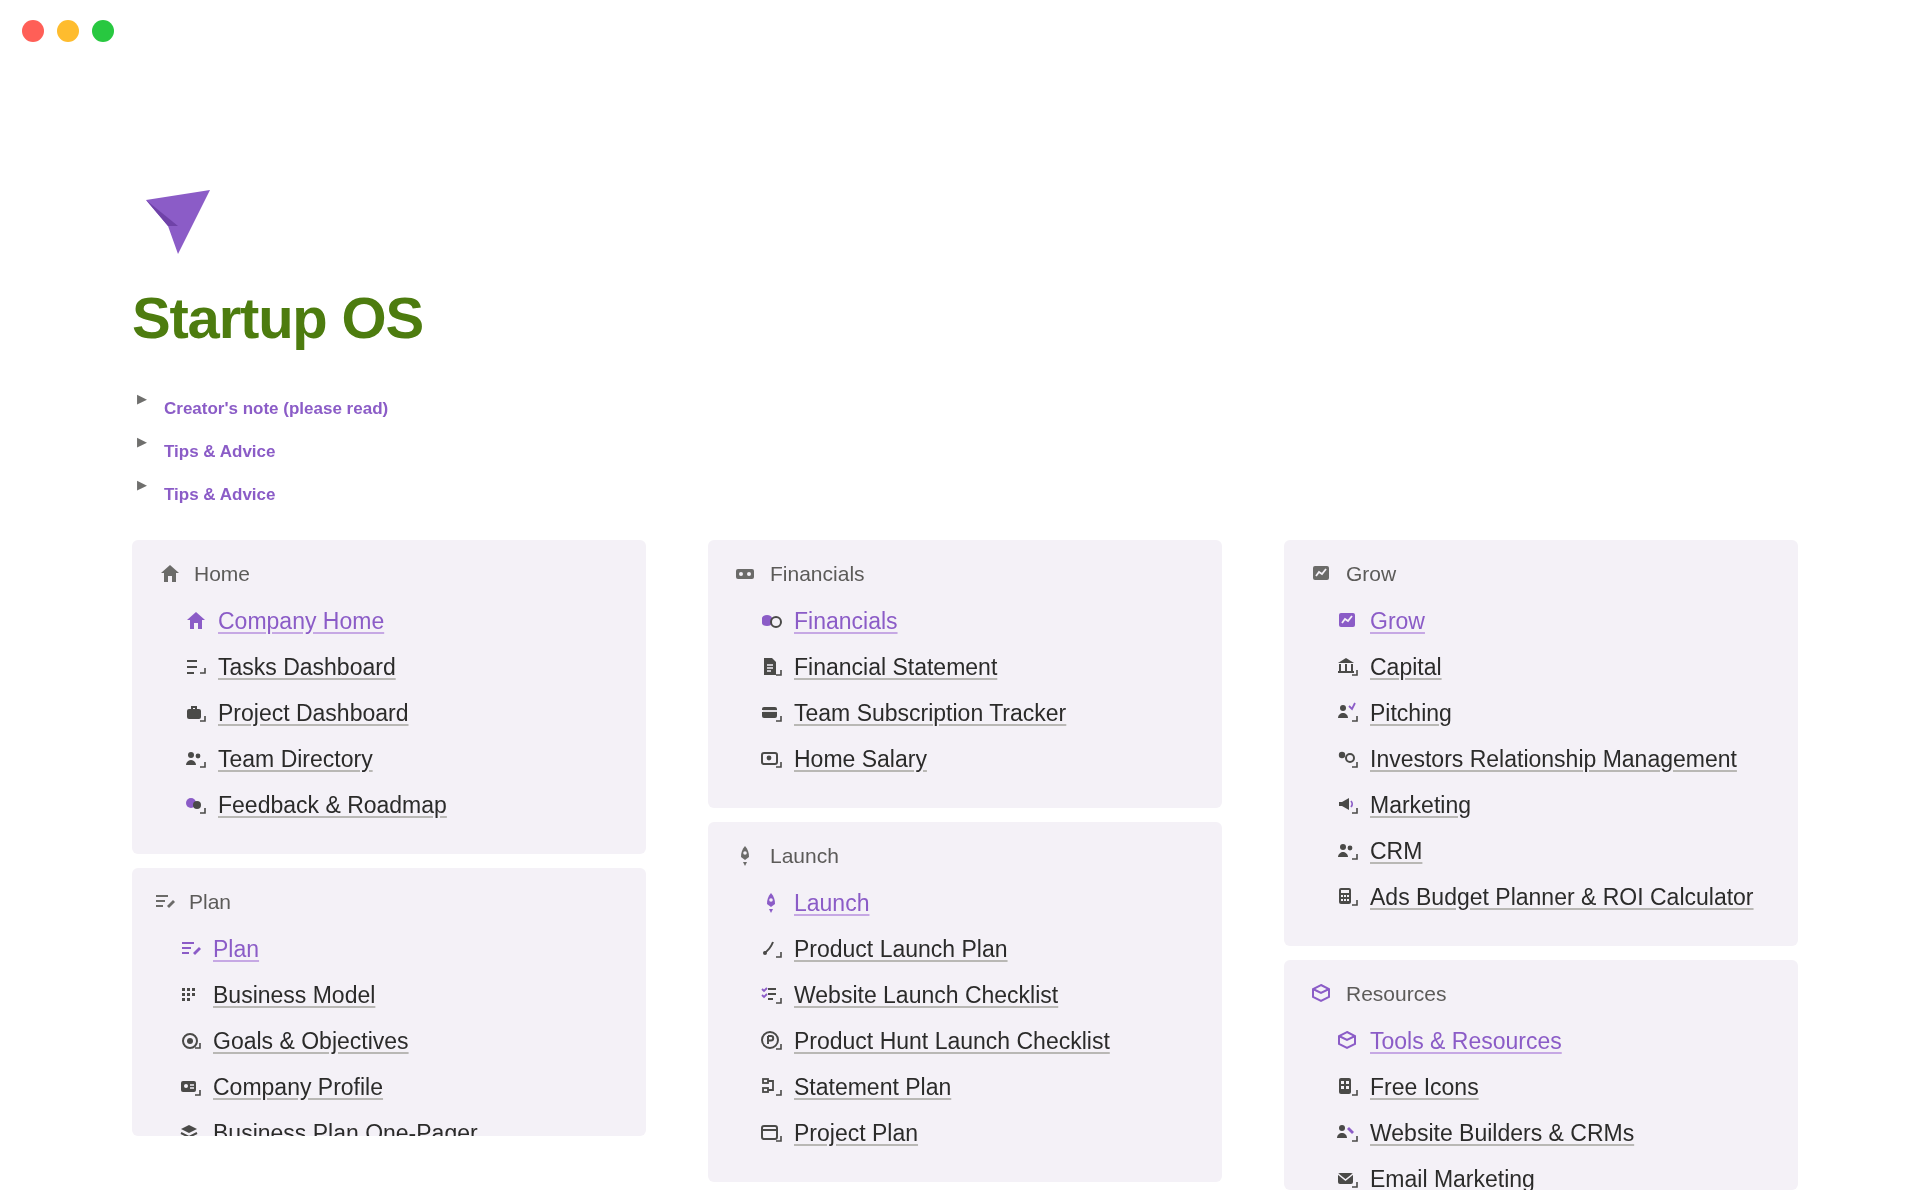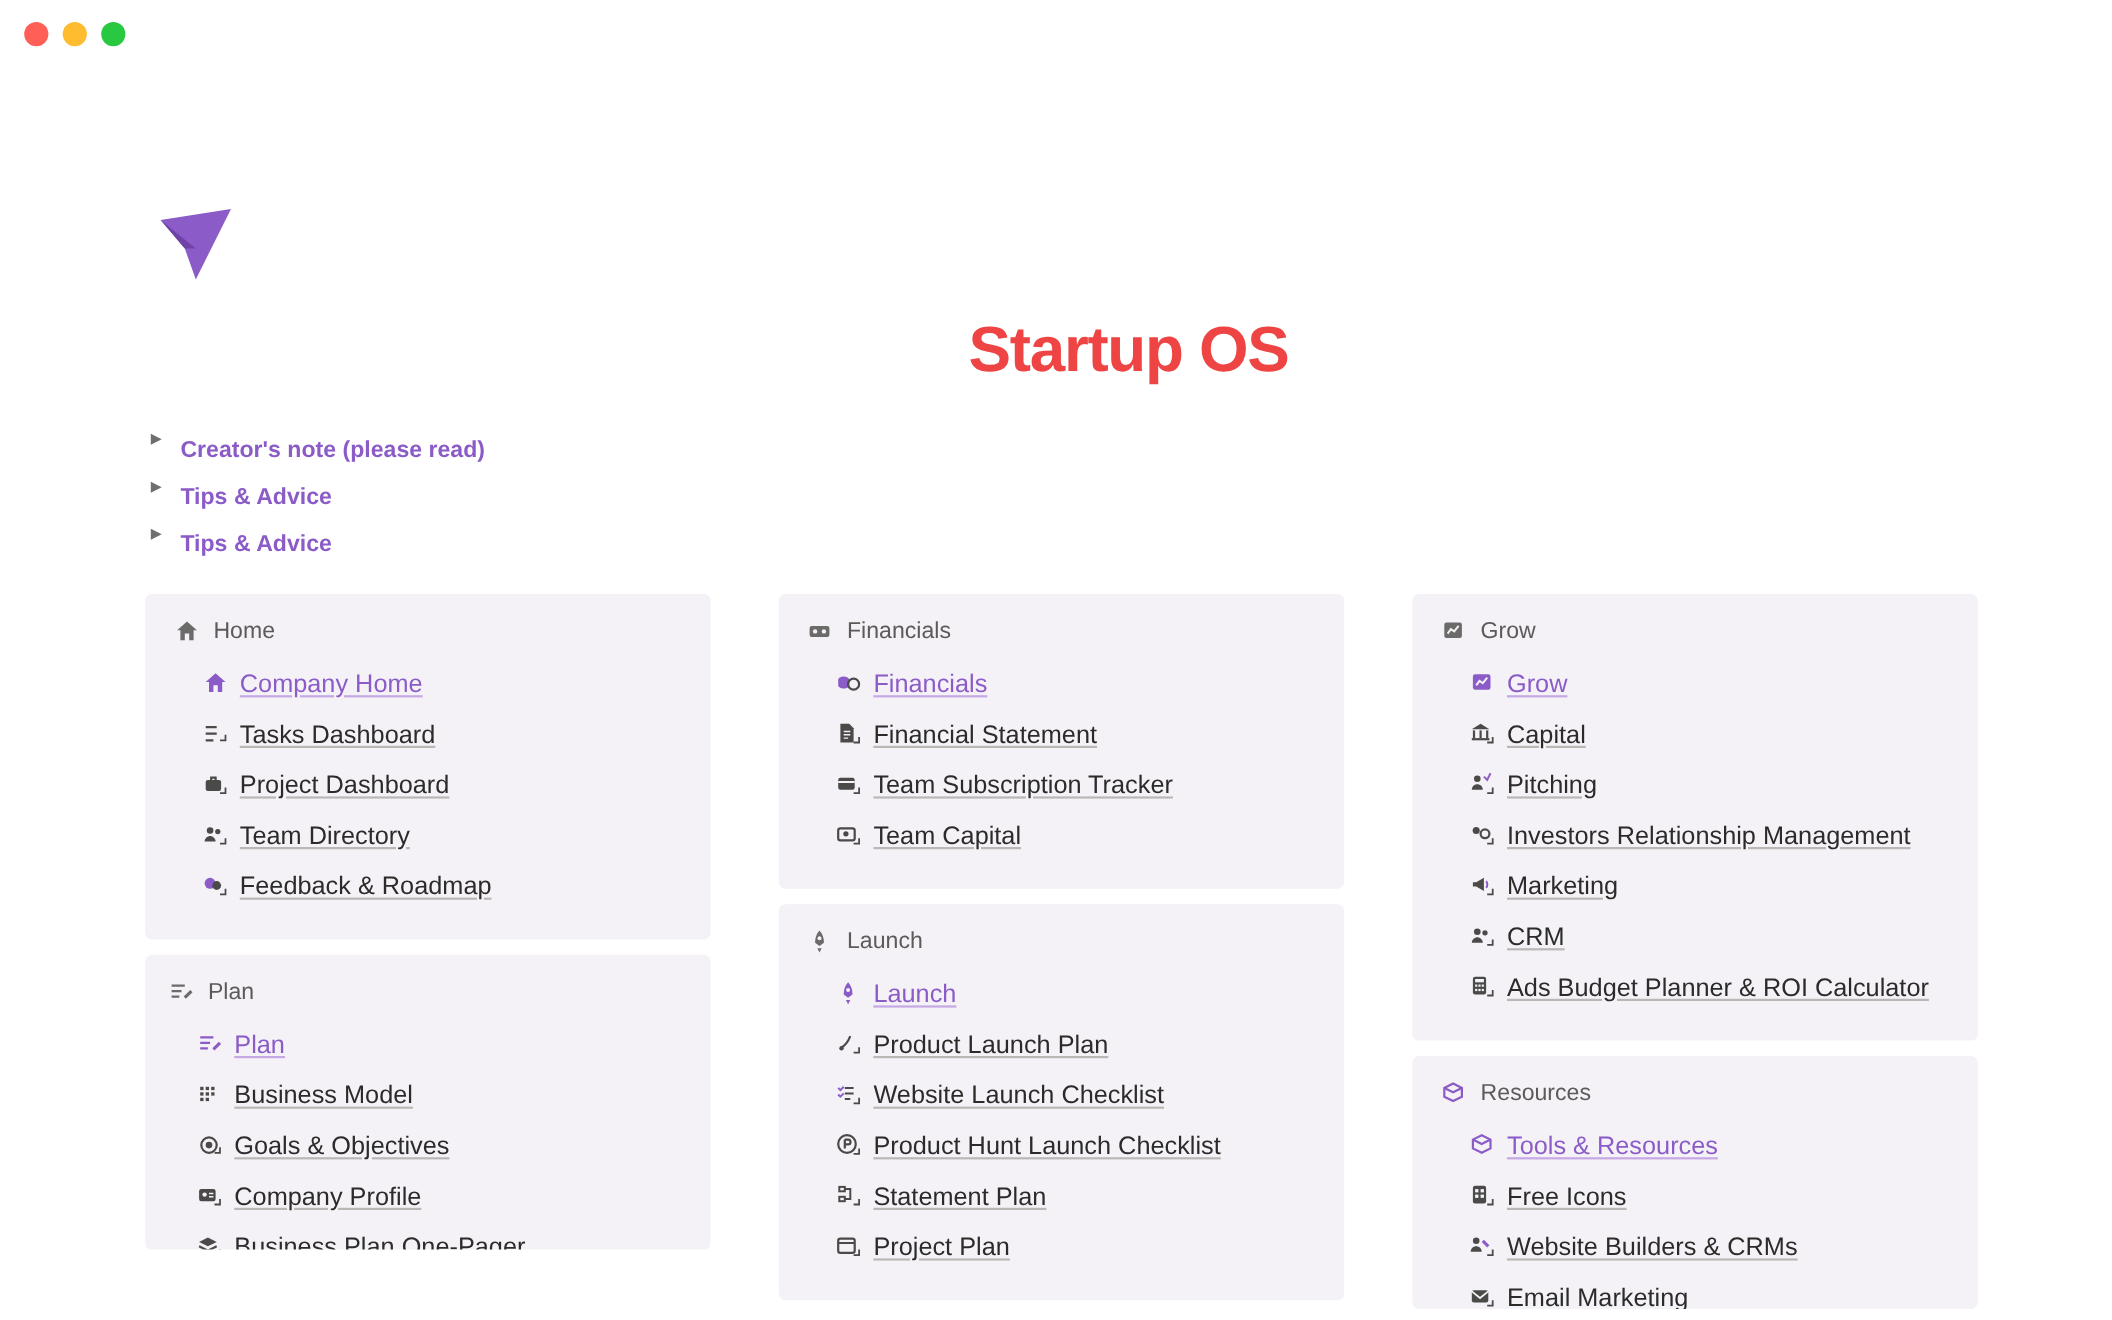--- a/index.html
+++ b/index.html
@@ -44,24 +44,23 @@
   .page-icon {
     margin-top: 110px;
     width: 92px;
     height: 92px;
   }
 
   .page-title {
     font-size: 58px;
     font-weight: bold;
     letter-spacing: -1.2px;
-    color: #ef4444;
+    color: #4d7c0f;
     margin: 25px 0 0 0;
     line-height: 1;
-    text-align: center;
   }
 
   
   .toggles {
     margin-top: 30px;
   }
   .toggle {
     display: flex;
     align-items: center;
     height: 43px;
@@ -70,21 +69,21 @@
   .toggle-arrow {
     width: 20px;
     display: flex;
     justify-content: center;
     align-items: center;
     color: #6f6f6d;
     font-size: 13px;
     line-height: 1;
   }
   .toggle-label {
-    font-size: 21px;
+    font-size: 17px;
     font-weight: bold;
     color: #8b5cc7;
     margin-top: 20px;
   }
 
   
   .columns {
     display: flex;
     gap: 62px;
     margin-top: 34px;
@@ -371,21 +370,21 @@
         </div>
 
         <div class="link-row">
           <span class="ico">
             <svg width="24" height="24" viewBox="0 0 24 24">
                 <rect x="2" y="6" width="15" height="11" rx="2" fill="none" stroke="#4a4a48" stroke-width="2"></rect>
                 <circle cx="9" cy="11" r="2.4" fill="#4a4a48"></circle>
                 <path d="M16 20 l5 0 0 -5" stroke="#4a4a48" stroke-width="1.6" fill="none"></path>
               </svg>
           </span>
-          <span class="link-text">Team Capital</span>
+          <span class="link-text">Home Salary</span>
         </div>
       </div>
 
       <div class="card">
         <div class="card-head">
           <span class="ico">
             <svg width="24" height="24" viewBox="0 0 24 24">
                 <path d="M11 2c3 3 4 7 4 11l-4 3-4-3c0-4 1-8 4-11z" fill="#6b6b69"></path>
                 <circle cx="11" cy="9" r="1.8" fill="#f4f1f7"></circle>
                 <path d="M9 18l2 4 2-4z" fill="#6b6b69"></path>

